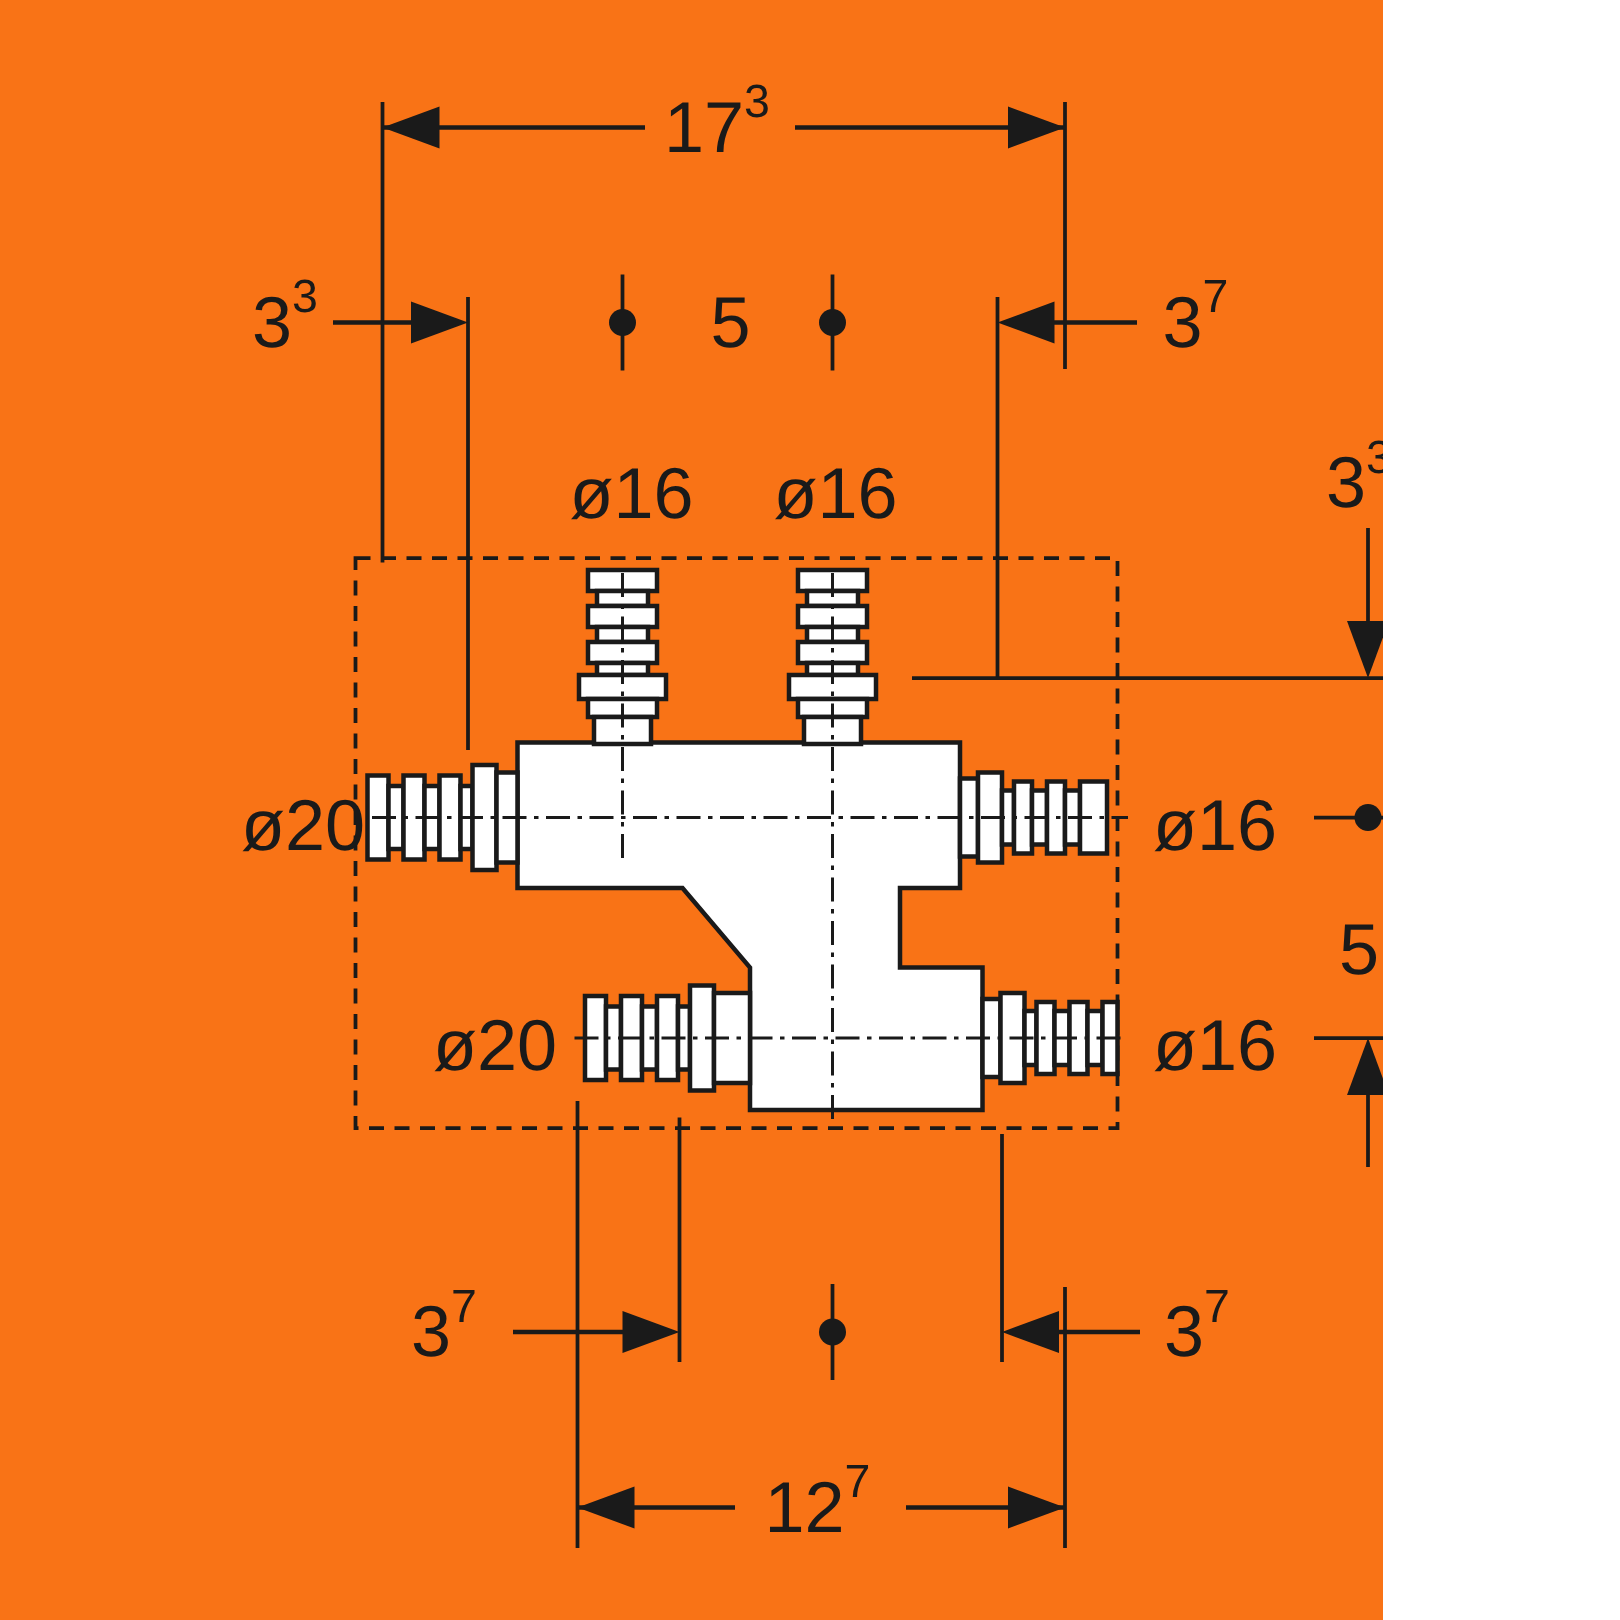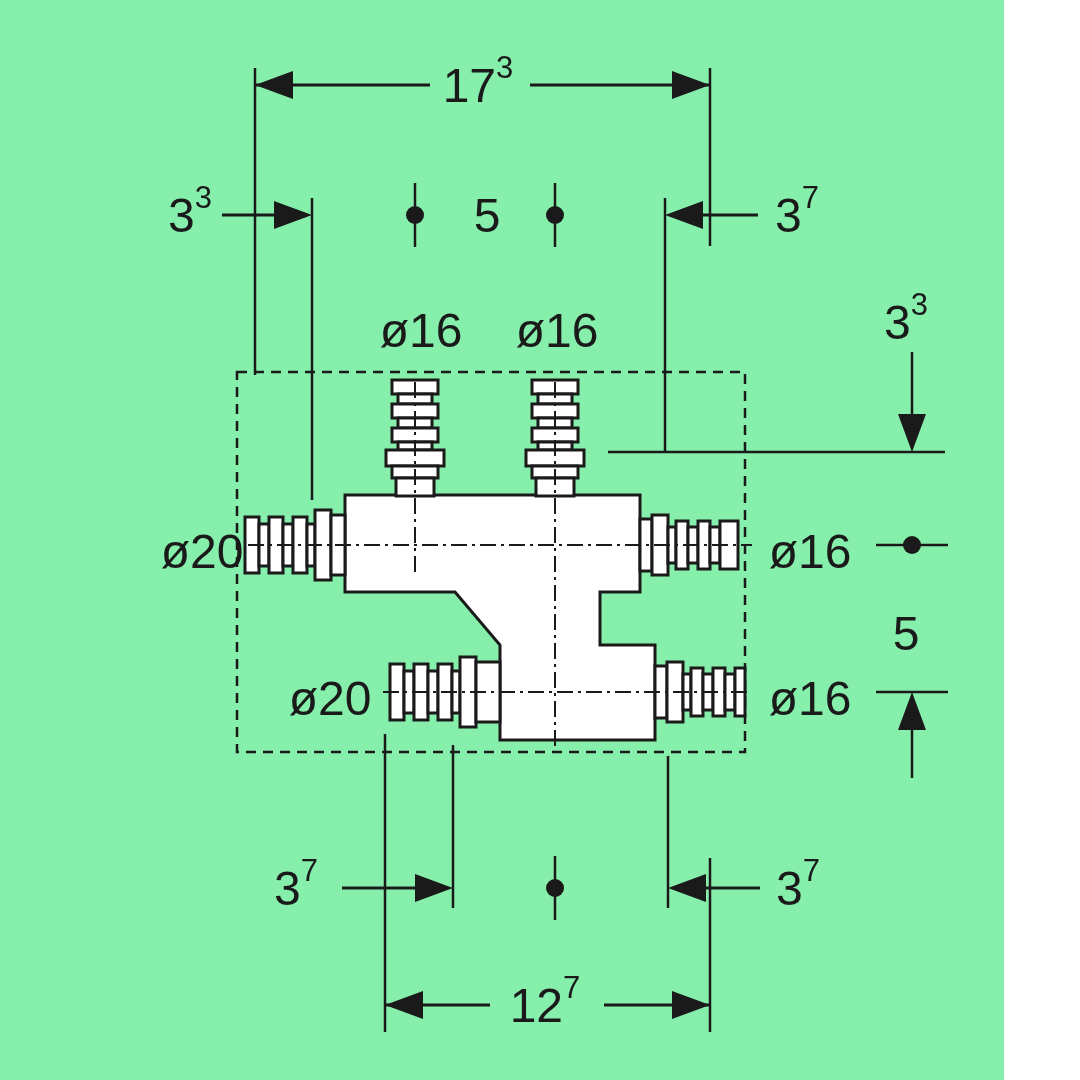--- a/index.html
+++ b/index.html
@@ -5,23 +5,23 @@
   html, body {
     margin: 0;
     padding: 0;
     background: #ffffff;
     width: 1080px;
     height: 1080px;
     font-family: "Liberation Sans", sans-serif;
   }
   .canvas-wrap {
     position: relative;
-    width: 1004px;
+    width: 922px;
     height: 1080px;
-    background: #86efac;
+    background: #f97316;
     overflow: hidden;
   }
   svg { display: block; }
   .xline { stroke: #1a1a1a; stroke-width: 2.5; fill: none; }
   .dline { stroke: #1a1a1a; stroke-width: 3; fill: none; }
   .rline { stroke: #1a1a1a; stroke-width: 2.5; fill: none; }
   .cline { stroke: #1a1a1a; stroke-width: 2; fill: none; stroke-dasharray: 16 5 3 5; }
   .dash-box { stroke: #1a1a1a; stroke-width: 2.5; fill: none; stroke-dasharray: 10 7; }
   .part { stroke: #1a1a1a; stroke-width: 3; fill: #ffffff; stroke-linejoin: miter; }
   .arrow { fill: #1a1a1a; stroke: none; }

